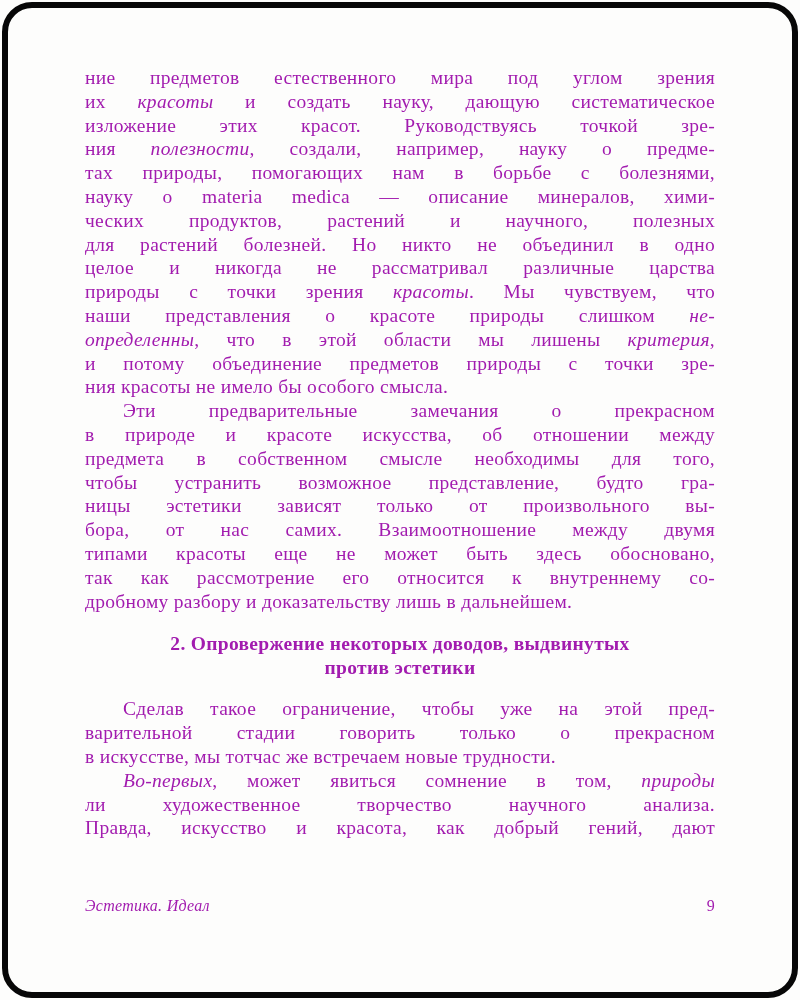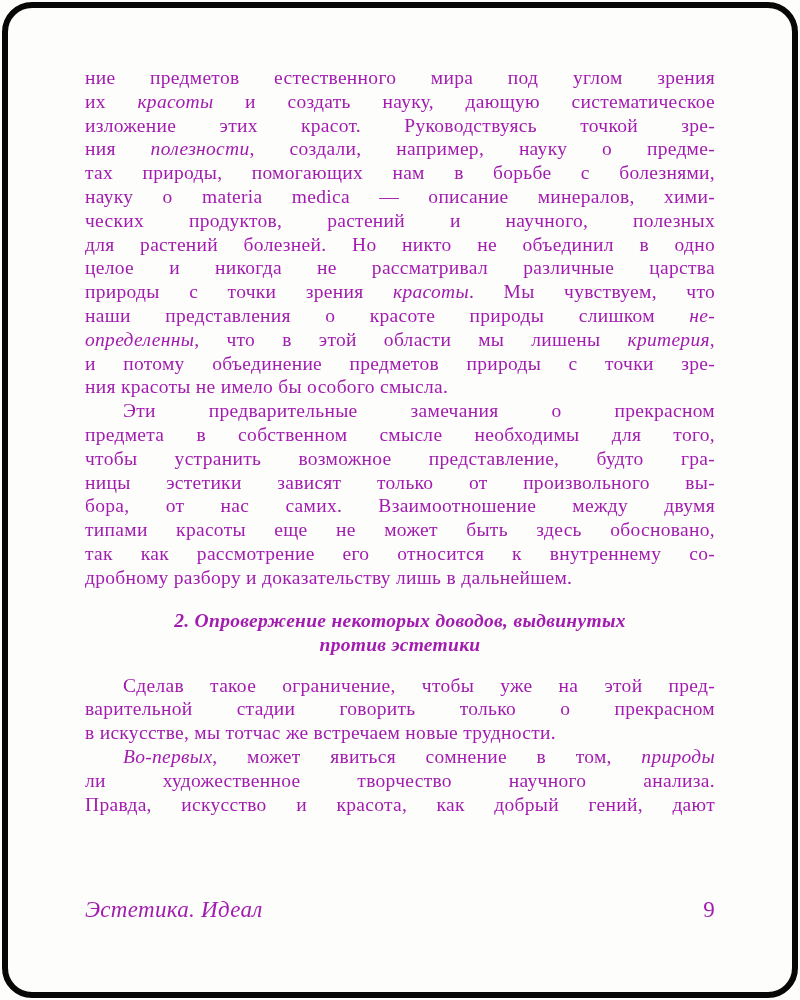--- a/index.html
+++ b/index.html
@@ -44,34 +44,33 @@
     text-align: justify;
     text-align-last: justify;
   }
   .line.indent { text-indent: 38px; }
   .it { font-style: italic; }
   .heading {
     margin-top: 19px;
     margin-bottom: 17px;
     text-align: center;
     font-weight: bold;
-    font-style: italic;
     font-size: 19.5px;
     line-height: 24px;
   }
   .heading-line { text-align: center; }
   .footer {
     position: absolute;
     left: 85px;
     right: 85px;
     top: 897px;
     display: flex;
     justify-content: space-between;
     align-items: baseline;
-    font-size: 23px;
+    font-size: 16px;
     letter-spacing: 0.3px;
   }
   .footer-left { font-style: italic; }
   .footer-right { font-style: normal; }
 </style>
 </head>
 <body>
 
 <div class="page">
   <div class="frame"></div>
@@ -88,20 +87,21 @@
           <div class="line just"><span>для растений болезней. Но никто не объединил в одно</span></div>
           <div class="line just"><span>целое и никогда не рассматривал различные царства</span></div>
           <div class="line just"><span>природы с точки зрения </span><span class="it">красоты</span><span>. Мы чувствуем, что</span></div>
           <div class="line just"><span>наши представления о красоте природы слишком </span><span class="it">не-</span></div>
           <div class="line just"><span class="it">определенны</span><span>, что в этой области мы лишены </span><span class="it">критерия</span><span>,</span></div>
           <div class="line just"><span>и потому объединение предметов природы с точки зре-</span></div>
           <div class="line"><span>ния красоты не имело бы особого смысла.</span></div>
         </div>
         <div class="paragraph">
           <div class="line just indent"><span>Эти предварительные замечания о прекрасном</span></div>
+          <div class="line just"><span>в природе и красоте искусства, об отношении между</span></div>
           <div class="line just"><span>предмета в собственном смысле необходимы для того,</span></div>
           <div class="line just"><span>чтобы устранить возможное представление, будто гра-</span></div>
           <div class="line just"><span>ницы эстетики зависят только от произвольного вы-</span></div>
           <div class="line just"><span>бора, от нас самих. Взаимоотношение между двумя</span></div>
           <div class="line just"><span>типами красоты еще не может быть здесь обосновано,</span></div>
           <div class="line just"><span>так как рассмотрение его относится к внутреннему со-</span></div>
           <div class="line"><span>дробному разбору и доказательству лишь в дальнейшем.</span></div>
         </div>
         <div class="heading">
           <div class="heading-line"><span>2. Опровержение некоторых доводов, выдвинутых</span></div>

